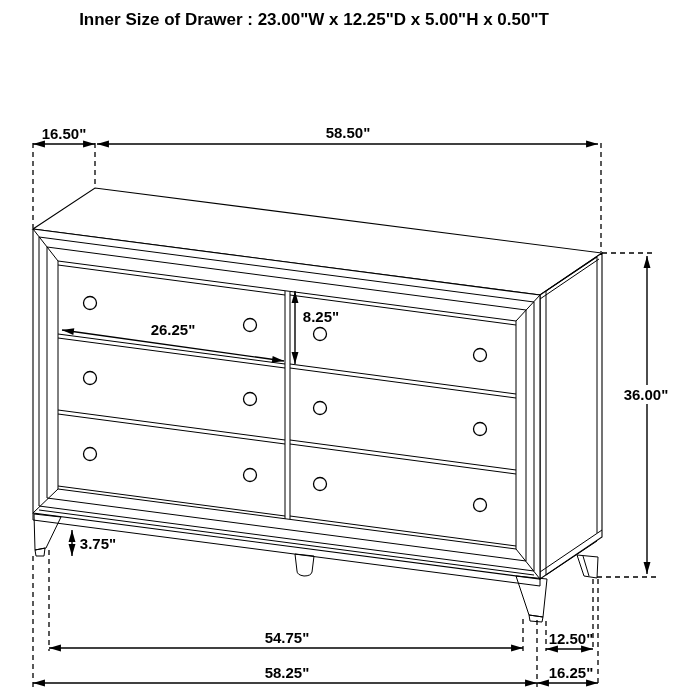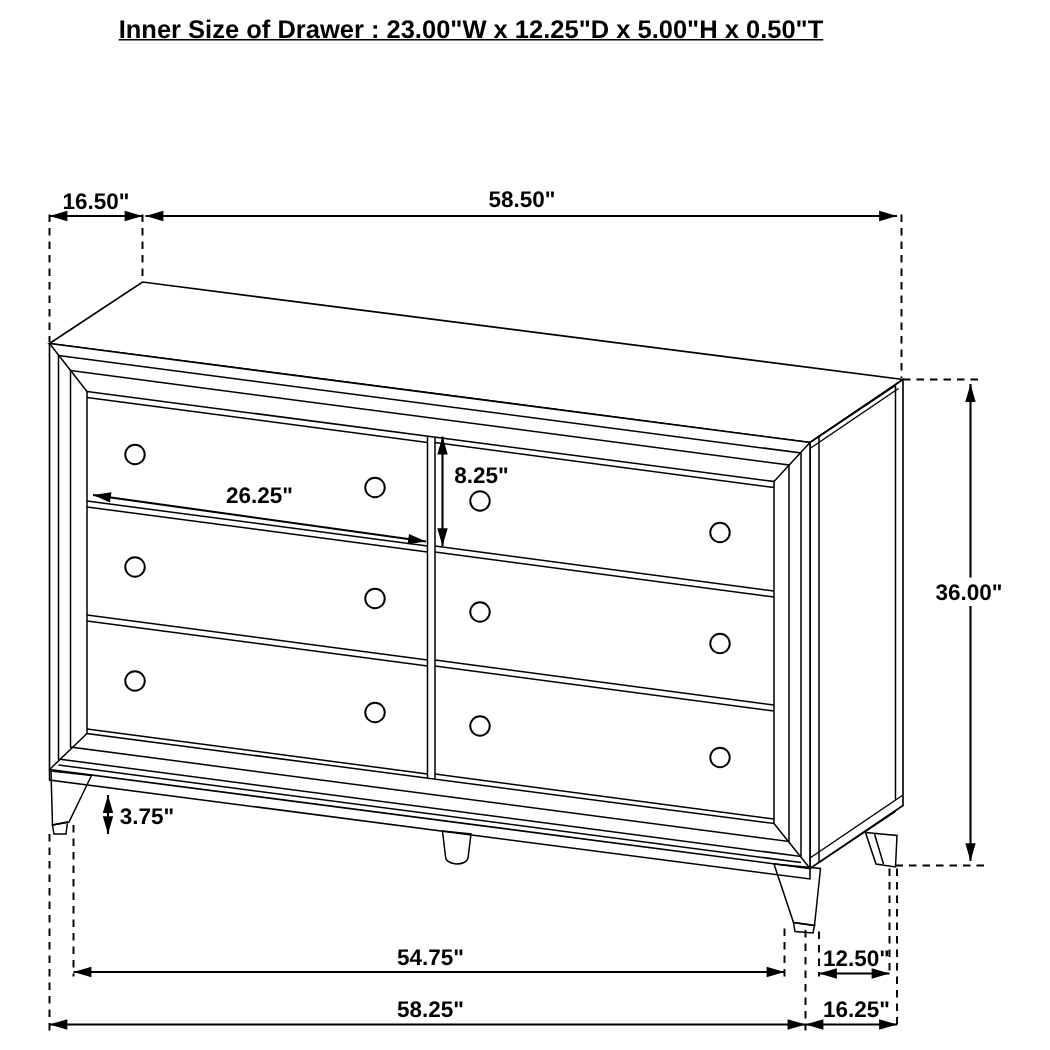--- a/index.html
+++ b/index.html
@@ -1,19 +1,19 @@
 <!DOCTYPE html>
 <html><head>
 <meta charset="utf-8">
 <style>
   html,body{margin:0;padding:0;background:#ffffff;}
   body{width:700px;height:700px;position:relative;font-family:"Liberation Sans",sans-serif;overflow:hidden;}
   .title{
     position:absolute;top:10px;left:0;width:628px;text-align:center;
-    font-size:17px;font-weight:bold;color:#000;letter-spacing:0;text-decoration:underline;
+    font-size:17px;font-weight:bold;color:#000;letter-spacing:0;
   }
   svg{position:absolute;top:0;left:0;}
   .ln{stroke:#000;stroke-width:1;fill:none;}
   .face{stroke:#000;stroke-width:1.1;fill:#ffffff;}
   .dash{stroke:#000;stroke-width:1.3;fill:none;stroke-dasharray:5 4;}
   .dim{stroke:#000;stroke-width:1.4;fill:none;}
   .dimlabel{font-family:"Liberation Sans",sans-serif;font-size:15px;font-weight:bold;fill:#000;text-anchor:middle;}
   .knob{stroke:#000;stroke-width:1.3;fill:#ffffff;}
 </style>
 </head>

